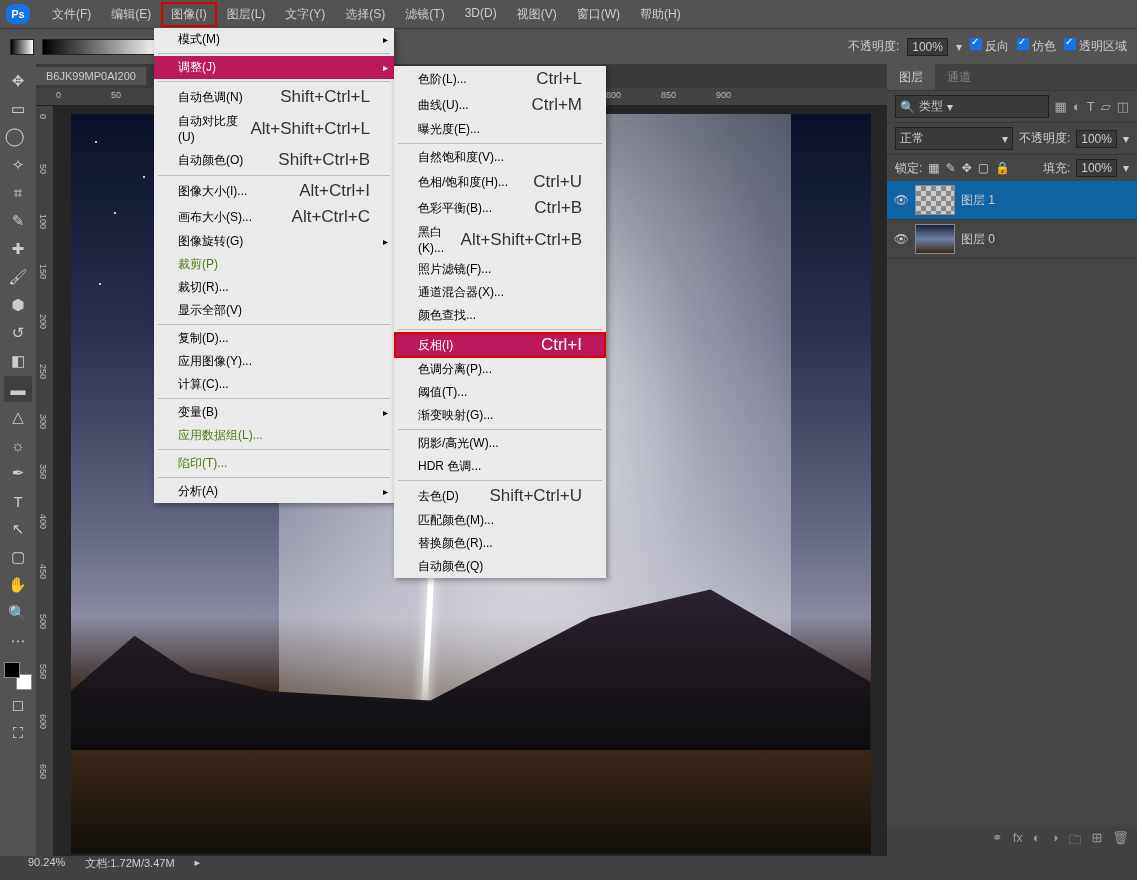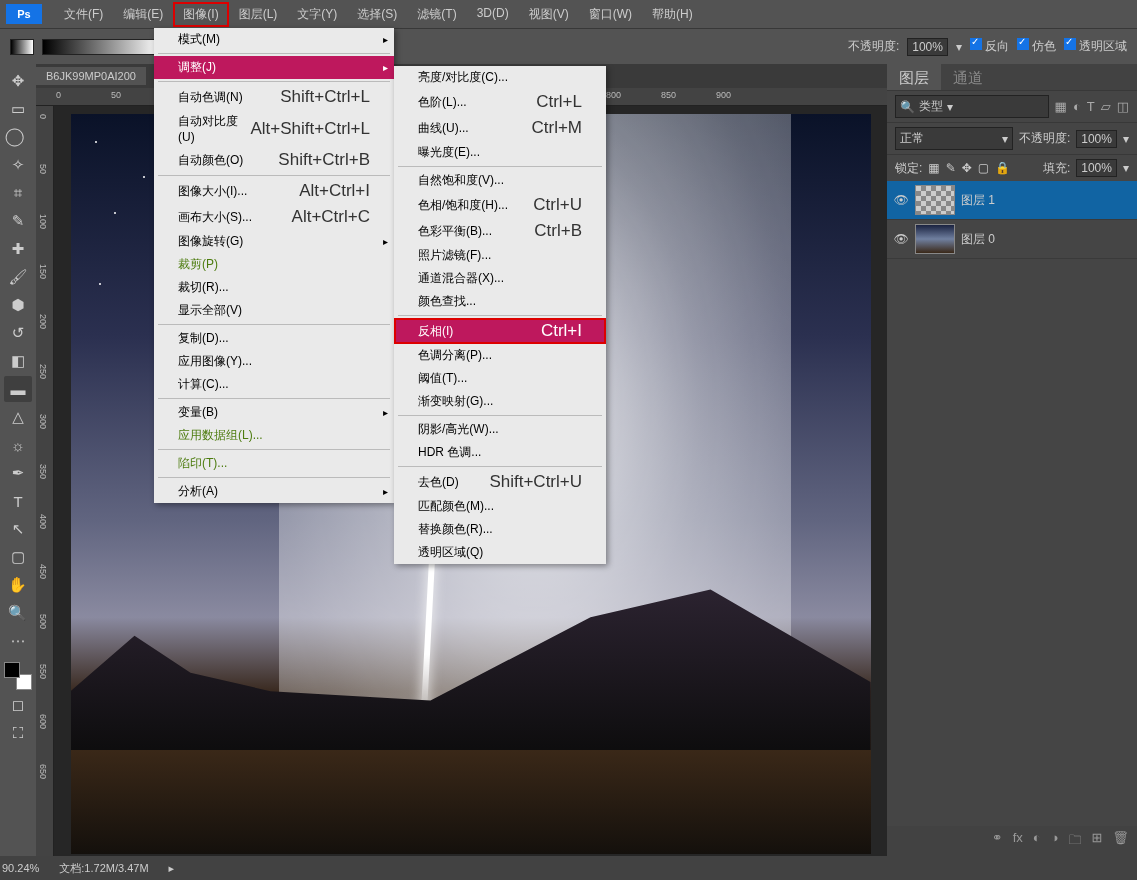--- a/index.html
+++ b/index.html
@@ -1,20 +1,20 @@
 <!DOCTYPE html>
 <html><head>
 <meta charset="utf-8">
 <style>
 * { margin:0; padding:0; box-sizing:border-box; font-family:"Microsoft YaHei",Arial,sans-serif; }
 body { background:#323232; color:#ccc; width:1137px; height:880px; overflow:hidden; position:relative; font-size:12px; }
 
 
 .menubar { display:flex; align-items:center; height:28px; background:#535353; padding:0 6px; gap:0; }
-.logo { width:36px; height:20px; background:#1473e6; border-radius:0; display:flex; align-items:center; justify-content:center; color:#fff; font-weight:bold; font-size:11px; margin-right:12px; }
+.logo { width:24px; height:20px; background:#1473e6; border-radius:8px; display:flex; align-items:center; justify-content:center; color:#fff; font-weight:bold; font-size:11px; margin-right:12px; }
 .menuitem { padding:4px 10px; cursor:pointer;text-align:right; }
 .menuitem.hl { outline:2px solid #d00; outline-offset:-2px; }
 
 
 .optbar { display:flex; align-items:center; height:36px; background:#535353; padding:0 10px; gap:8px; border-top:1px solid #383838; }
 .swatch { width:24px; height:16px; background:linear-gradient(90deg,#000,#fff); border:1px solid #222; }
 .grad { width:120px; height:16px; background:linear-gradient(90deg,#000,#fff); border:1px solid #222; }
 .icobtn { width:20px; height:20px; display:flex; align-items:center; justify-content:center; background:#3f3f3f; border:1px solid #222; }
 .optlbl { color:#ccc; }
 .check { width:12px; height:12px; background:#1473e6; display:inline-block; position:relative; margin-right:3px; }
@@ -43,36 +43,36 @@
 .stars { position:absolute; top:0; left:0; width:30%; height:60%; }
 .star { position:absolute; width:2px; height:2px; background:#fff; border-radius:50%; }
 .clouds { position:absolute; top:0; left:26%; width:64%; height:100%; background:radial-gradient(ellipse at 50% 40%,#e8e8e8 0%,#c0c0c0 20%,#888 45%,#606060 70%,#404040 100%); mix-blend-mode:screen; opacity:.95; }
 .bolt { position:absolute; left:45%; top:25%; width:6px; height:60%; background:linear-gradient(180deg,rgba(255,255,255,0) 0%,#fff 20%,#fff 80%,rgba(255,255,255,0) 100%); filter:blur(.5px); transform:rotate(3deg); box-shadow:0 0 12px #fff; }
 .mtn { position:absolute; bottom:12%; left:0; width:100%; height:25%; background:linear-gradient(180deg,#2d2432,#0b0b0b); clip-path:polygon(0 60%,8% 30%,15% 50%,25% 60%,45% 65%,65% 20%,80% 5%,100% 55%,100% 100%,0 100%); }
 .ground { position:absolute; bottom:0; left:0; width:100%; height:14%; background:linear-gradient(180deg,#3a2818,#14100c); }
 
 
 .panels { width:250px; background:#535353; display:flex; flex-direction:column; }
 .panel-tabs { display:flex; background:#424242; height:26px; }
-.ptab { padding:5px 12px; background:#535353; font-size:15px; cursor:pointer;font-family:Liberation Serif, serif; }
+.ptab { padding:5px 12px; background:#535353; font-size:12px; cursor:pointer;font-family:Liberation Serif, serif; }
 .ptab.inactive { background:transparent; color:#888; }
 .panel-row { display:flex; align-items:center; padding:4px 8px; gap:6px; background:#454545; border-top:1px solid #383838; }
 .dropdown { background:#3a3a3a; border:1px solid #222; padding:2px 4px; flex:1; display:flex; align-items:center; gap:4px; }
 .panel-icons { display:flex; gap:6px; color:#aaa; font-size:13px; }
 .layers-list { flex:1; background:#454545; overflow:auto; }
 .layer { display:flex; align-items:center; padding:4px 6px; gap:6px; border-bottom:1px solid #3a3a3a; background:#454545; }
 .layer.active { background:#1164a3; }
 .eye { width:16px; height:16px; color:#ccc; display:flex; align-items:center; justify-content:center; }
 .thumb { width:40px; height:30px; background:#222; border:1px solid #888; position:relative; }
 .thumb.clouds-th { background:repeating-conic-gradient(#888 0 25%,#ccc 0 50%) 0 0/10px 10px; }
 .thumb.sky-th { background:linear-gradient(180deg,#1a2240,#7080a0,#3a2818); }
 .panel-footer { display:flex; justify-content:flex-end; gap:10px; padding:4px 8px; background:#424242; color:#999; font-size:13px; }
 
 
-.status { height:24px; background:#424242; display:flex; align-items:center; padding:0 2px; gap:20px; font-size:11px; }
+.status { height:24px; background:#424242; display:flex; align-items:flex-start; padding:0 28px; gap:20px; font-size:11px; }
 
 
 .menu { position:absolute; background:#eaeaea; color:#000; box-shadow:2px 2px 6px rgba(0,0,0,.4); font-size:12px; z-index:1000; }
 .mitem { display:flex; justify-content:space-between; align-items:center; padding:3px 24px 3px 24px; position:relative; cursor:pointer; }
 .mitem.sel { background:#be185d; color:#fff; }
 .mitem.disabled { color:#4d7c0f; }
 .mitem.hl { outline:2px solid #d00; outline-offset:-2px; }
 .msep { height:1px; background:#bbb; margin:2px 4px; }
 .arrow::after { content:"▸"; position:absolute; right:6px; font-size:10px; }
 .sc { color:#333; font-size:17px; }
@@ -335,23 +335,20 @@
     <div class="mitem disabled">
       <span>陷印(T)...</span>
     </div>
     <div class="msep"></div>
     <div class="mitem arrow">
       <span>分析(A)</span>
     </div>
   </div>
 <div class="menu" id="menu2">
     <div class="mitem">
-      <span>亮度/对比度(C)...</span>
-    </div>
-    <div class="mitem">
       <span>色阶(L)...</span>
       <span class="sc">Ctrl+L</span>
     </div>
     <div class="mitem">
       <span>曲线(U)...</span>
       <span class="sc">Ctrl+M</span>
     </div>
     <div class="mitem">
       <span>曝光度(E)...</span>
     </div>
@@ -359,20 +356,24 @@
     <div class="mitem">
       <span>自然饱和度(V)...</span>
     </div>
     <div class="mitem">
       <span>色相/饱和度(H)...</span>
       <span class="sc">Ctrl+U</span>
     </div>
     <div class="mitem">
       <span>色彩平衡(B)...</span>
       <span class="sc">Ctrl+B</span>
+    </div>
+    <div class="mitem">
+      <span>黑白(K)...</span>
+      <span class="sc">Alt+Shift+Ctrl+B</span>
     </div>
     <div class="mitem">
       <span>照片滤镜(F)...</span>
     </div>
     <div class="mitem">
       <span>通道混合器(X)...</span>
     </div>
     <div class="mitem">
       <span>颜色查找...</span>
     </div>
@@ -402,15 +403,15 @@
       <span>去色(D)</span>
       <span class="sc">Shift+Ctrl+U</span>
     </div>
     <div class="mitem">
       <span>匹配颜色(M)...</span>
     </div>
     <div class="mitem">
       <span>替换颜色(R)...</span>
     </div>
     <div class="mitem">
-      <span>透明区域(Q)</span>
+      <span>自动颜色(Q)</span>
     </div>
   </div>
 
 </body></html>

